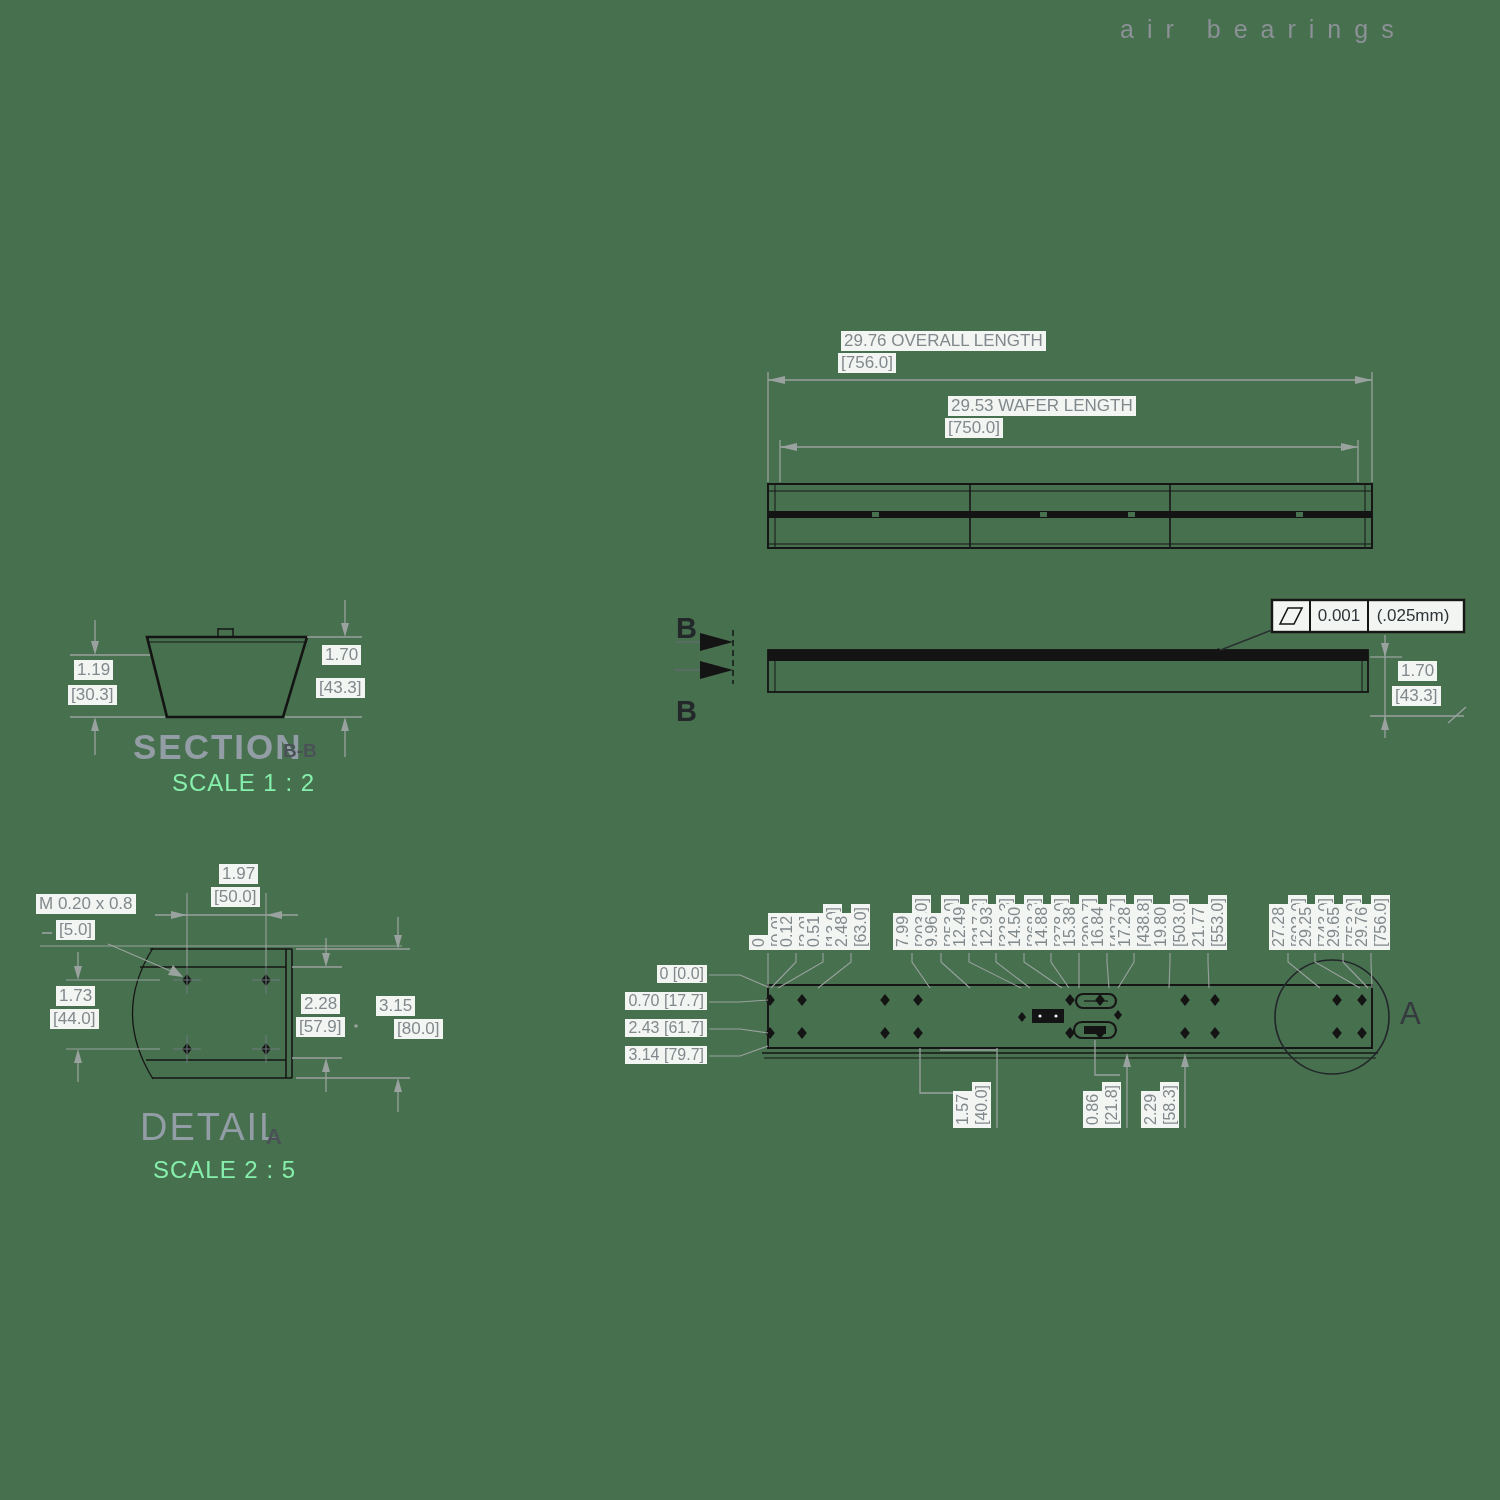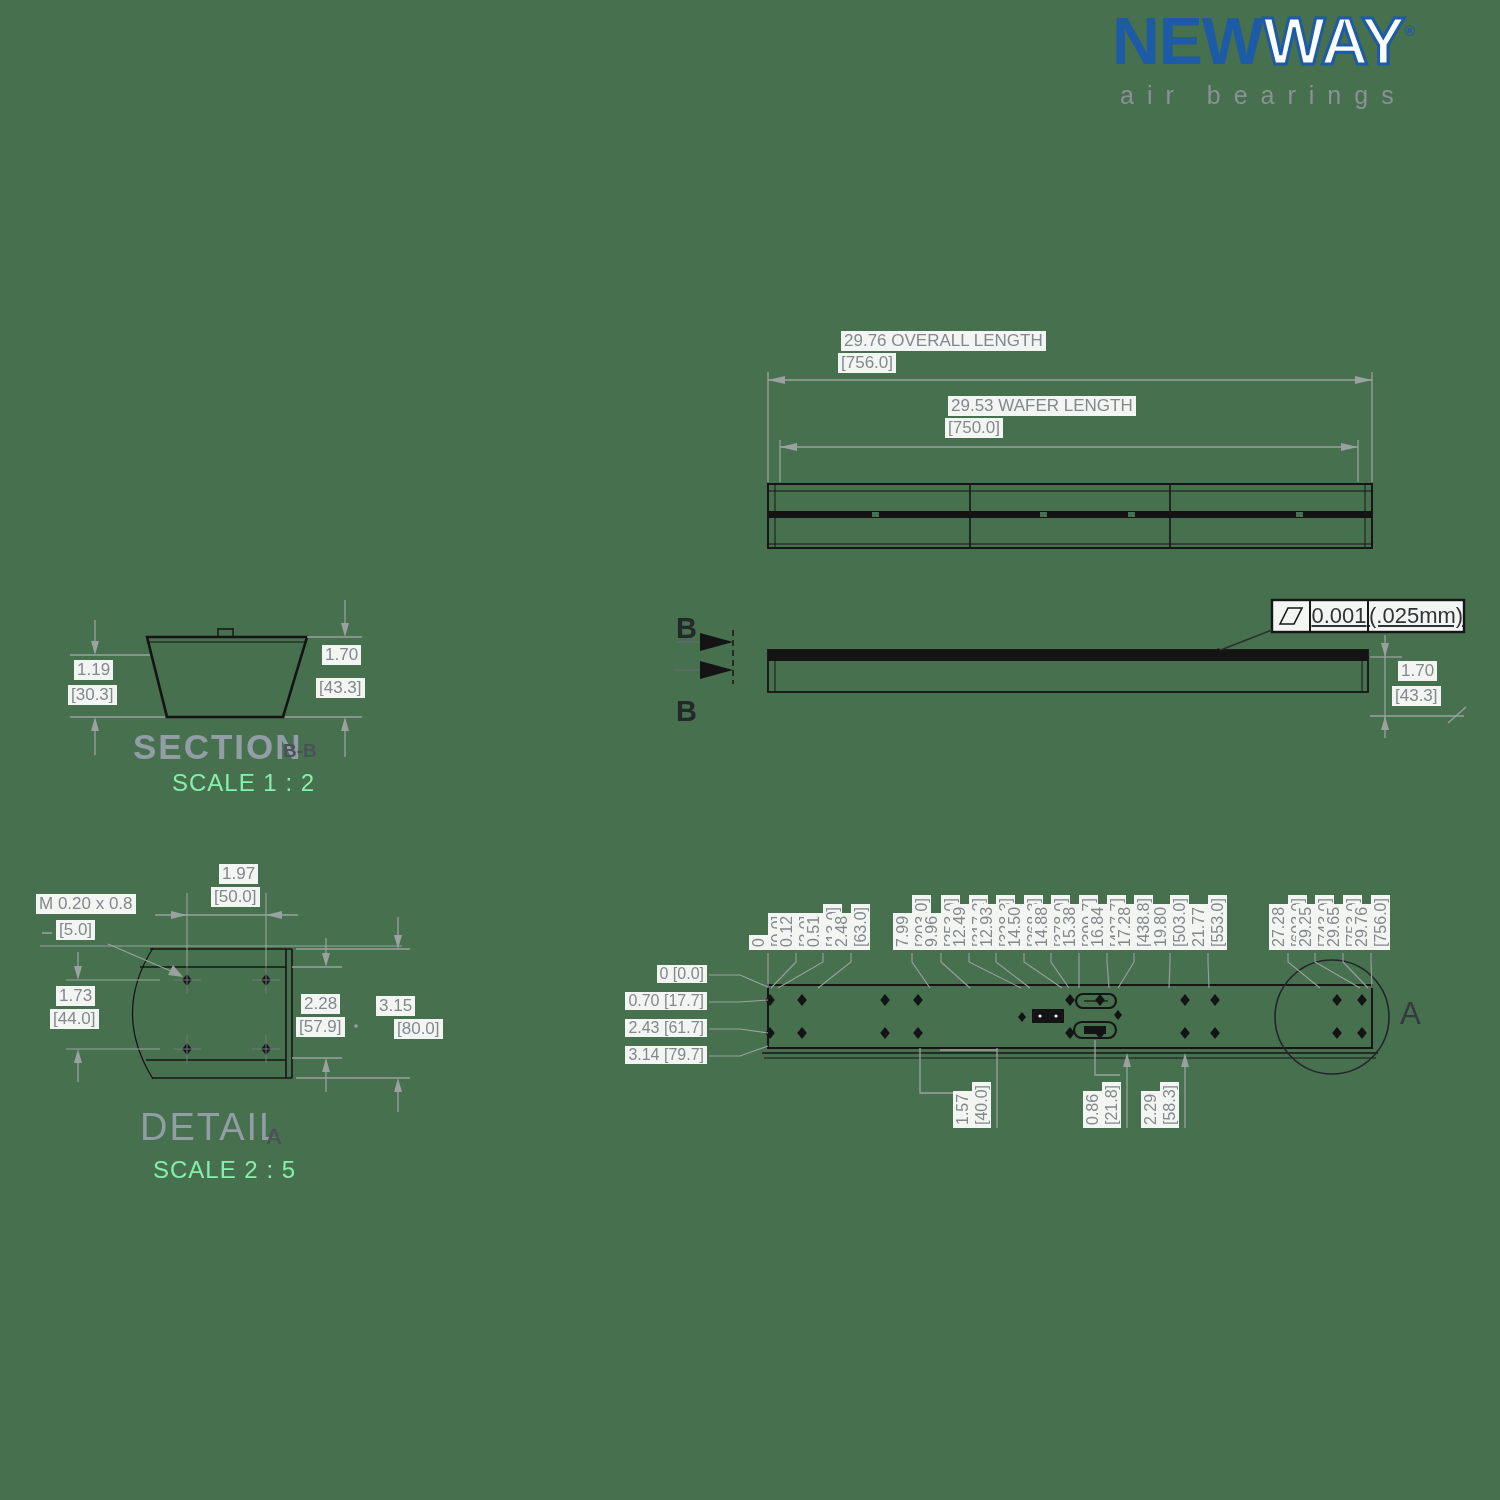--- a/index.html
+++ b/index.html
@@ -11,21 +11,21 @@
   .chip{background:#f3f5f3;padding:0 3px;display:inline-block;}
   .vlabel{position:absolute;transform-origin:0 0;transform:rotate(-90deg);
           font-size:16px;color:#81898c;white-space:nowrap;}
   .vlabel .ln{display:block;line-height:19px;}
   .hlabel{position:absolute;font-size:16px;color:#81898c;white-space:nowrap;text-align:right;width:122px;}
   .title{position:absolute;font-size:35px;color:#939da5;letter-spacing:2px;}
   .viewref{position:absolute;font-size:19px;color:#4a5257;font-weight:bold;}
   .scale{position:absolute;font-size:24px;color:#86efac;letter-spacing:1px;}
   .bletter{position:absolute;font-size:29px;font-weight:bold;color:#23282b;}
   .aletter{position:absolute;font-size:31px;color:#343a3e;}
-  .fcf-text{position:absolute;font-size:22px;color:#2e3437;text-align:center;line-height:30px;text-decoration:underline;}
+  .fcf-text{position:absolute;font-size:17px;color:#2e3437;text-align:center;line-height:30px;}
   .logo-word{font-size:66px;font-weight:bold;color:#1e5ba6;line-height:1;letter-spacing:-1px;}
   .logo-way{color:#fbfcfd;-webkit-text-stroke:3px #1e5ba6;}
   .logo-reg{font-size:15px;vertical-align:28px;-webkit-text-stroke:0;color:#1e5ba6;}
   .logo-tag{font-size:25px;color:#8b9196;letter-spacing:13px;margin-top:7px;padding-left:8px;}
 </style>
 </head>
 <body>
 
 <div id="canvas">
 
@@ -273,21 +273,20 @@
       <g id="leaders-left" stroke="#9aa29f" stroke-width="1.1" fill="none">
           <polyline points="709,975 740,975 768,987"></polyline>
           <polyline points="709,1002 740,1002 768,1000"></polyline>
           <polyline points="709,1029 740,1029 768,1033"></polyline>
           <polyline points="709,1056 740,1056 768,1046"></polyline>
         </g>
     </g>
   </svg>
 
   <div class="abs" style="left:1112px;top:8px;">
-    <div class="logo-word"><span>NEW</span><span class="logo-way">WAY</span><span class="logo-reg">®</span></div>
     <div class="logo-tag">air bearings</div>
   </div>
 
   <div class="dimtext" style="left:841px;top:331px;"><span class="chip">29.76 OVERALL LENGTH</span></div>
   <div class="dimtext" style="left:838px;top:353px;"><span class="chip">[756.0]</span></div>
   <div class="dimtext" style="left:948px;top:396px;"><span class="chip">29.53 WAFER LENGTH</span></div>
   <div class="dimtext" style="left:945px;top:418px;"><span class="chip">[750.0]</span></div>
 
   <div class="bletter" style="left:676px;top:612px;">B</div>
   <div class="bletter" style="left:676px;top:695px;">B</div>

